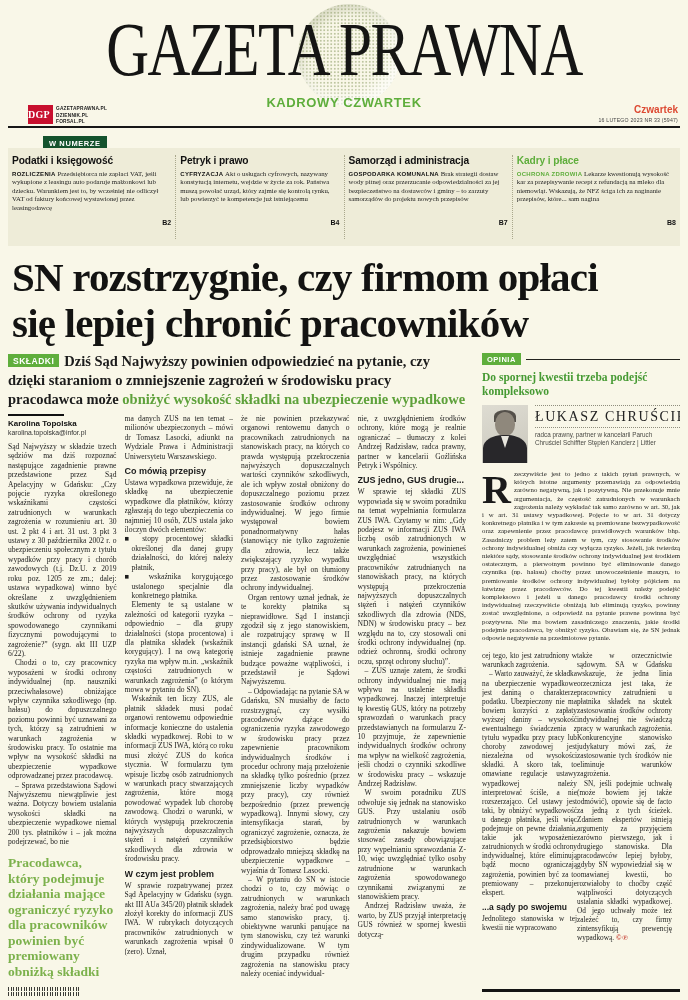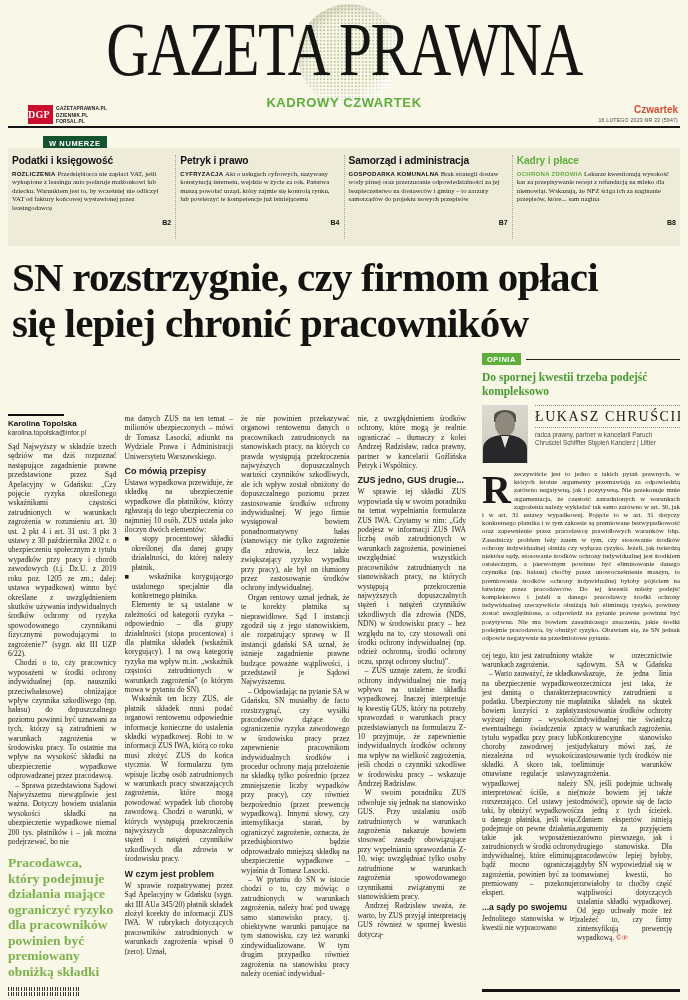--- a/index.html
+++ b/index.html
@@ -151,20 +151,23 @@
       <h3 class="wn-title green">Kadry i płace</h3>
       <p class="wn-brief"><b class="wn-kicker green">OCHRONA ZDROWIA </b>Lekarze kwestionują wysokość kar za przepisywanie recept z refundacją na mleko dla niemowląt. Wskazują, że NFZ ściga ich za naginanie przepisów, które... sam nagina <span class="wn-page">B8</span></p>
     </div>
   </div>
 
 <h1 class="headline" style="margin:4px;font-weight:bold">SN rozstrzygnie, czy firmom opłaci
 się lepiej chronić pracowników</h1>
 
 <div class="content">
 
+  <p class="lede" style="margin:0">
+    <span class="badge">SKŁADKI</span><span>Dziś Sąd Najwyższy powinien odpowiedzieć na pytanie, czy dzięki staraniom o zmniejszenie zagrożeń w środowisku pracy pracodawca może </span><span class="lede-green">obniżyć wysokość składki na ubezpieczenie wypadkowe</span>
+  </p>
 
   <div class="cols">
     <div class="col">
       <div class="byline">
         <div class="byline-rule"></div>
         <div class="byline-name">Karolina Topolska</div>
         <div class="byline-email">karolina.topolska@infor.pl</div>
       </div>
       <div>
           <p class="blk p0">Sąd Najwyższy w składzie trzech sędziów ma dziś rozpoznać następujące zagadnienie prawne przedstawione przez Sąd Apelacyjny w Gdańsku: „Czy pojęcie ryzyka określonego wskaźnikami częstości zatrudnionych w warunkach zagrożenia w rozumieniu art. 30 ust. 2 pkt 4 i art. 31 ust. 3 pkt 3 ustawy z 30 października 2002 r. o ubezpieczeniu społecznym z tytułu wypadków przy pracy i chorób zawodowych (t.j. Dz.U. z 2019 roku poz. 1205 ze zm.; dalej: ustawa wypadkowa) winno być określane z uwzględnieniem skutków używania indywidualnych środków ochrony od ryzyka spowodowanego czynnikami fizycznymi powodującymi to zagrożenie?” (sygn. akt III UZP 6/22).</p>

